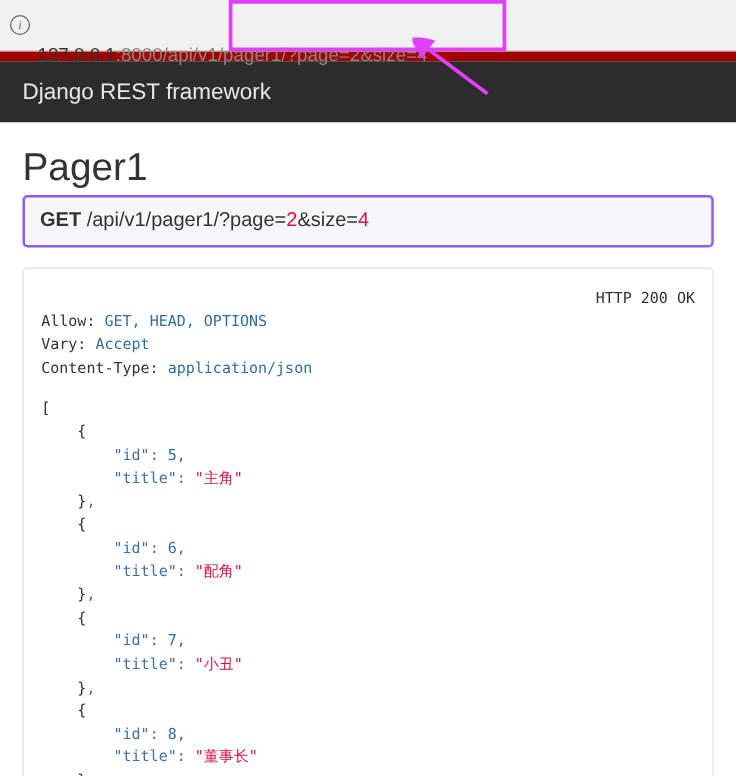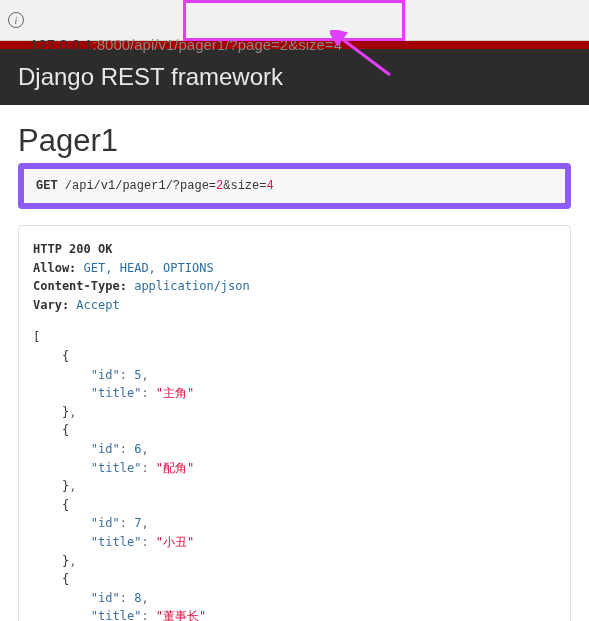--- a/index.html
+++ b/index.html
@@ -5,30 +5,30 @@
 * { margin: 0; padding: 0; box-sizing: border-box; }
 body { font-family: Arial, sans-serif; background: #fff; width: 589px; }
 .browser-bar { height: 41px; background: #f1f1f1; border-bottom: 1px solid #d0d0d0; display: flex; align-items: center; padding: 0 8px; position: relative; }
 .info-icon { width: 16px; height: 16px; border: 1px solid #666; border-radius: 50%; display: flex; align-items: center; justify-content: center; font-size: 10px; color: #666; font-style: italic; font-family: serif; margin-right: 6px; flex-shrink: 0; }
 .url-text { font-size: 15px; color: #333; white-space: nowrap; margin-top: 48px; }
 .url-text .grey { color: #888; }
 .highlight-box { position: absolute; left: 183px; top: 0px; width: 222px; height: 41px; border: 3px solid #e040fb; pointer-events: none; }
 .arrow { position: absolute; left: 330px; top: 30px; pointer-events: none; }
 .red-strip { height: 8px; background: #a30000; }
 .drf-header { background: #2c2c2c; padding: 14px 18px; }
-.drf-header-text { color: #e8e8e8; font-size: 24px; font-weight: normal; }
+.drf-header-text { color: #e8e8e8; font-size: 18px; font-weight: normal; }
 .content { padding: 18px; background: #fff; }
 .page-title { font-size: 31px; font-weight: normal; color: #333; margin-bottom: 4px; }
-.method-bar { background: #f7f7f9; border: 6px solid #8b5cf6; border-radius: 4px; padding: 10px 12px; font-family: Liberation Mono, monospace; font-size: 12px; margin-bottom: 16px; }
+.method-bar { background: #f7f7f9; border: 2px solid #8b5cf6; border-radius: 4px; padding: 10px 12px; font-family: Liberation Sans, sans-serif; font-size: 16px; margin-bottom: 16px; }
 .method-bar .method { color: #333; font-weight: bold; }
 .method-bar .path { color: #333; }
 .method-bar .value { color: #dd1144; }
 .response-box { background: #fff; border: 1px solid #e1e1e8; border-radius: 4px; padding: 14px; font-family: Consolas, Monaco, monospace; font-size: 12px; line-height: 1.55; color: #333; }
-.response-box .status { font-weight: bold; }
-.response-box .header-key { font-weight: bold; margin-top: 11px; }
+.response-box .status { font-weight: normal; text-align: right; }
+.response-box .header-key { font-weight: normal; margin-top: 11px; }
 .response-box .header-val { color: #2f6f9f; margin-top: 20px; }
 .response-box .json { margin-top: 14px; white-space: pre; }
 .response-box .key { color: #4070a0; }
 .response-box .str { color: #dd1144; }
 .response-box .num { color: #2f6f9f; }
 .response-box .punc { color: #666; }
 </style>
 </head>
 <body>
 
@@ -58,22 +58,22 @@
   <h1 class="page-title">Pager1</h1>
 
   <div class="method-bar">
     <span class="method">GET</span>
     <span class="path"> <span>/api/v1/pager1/?page=</span></span><span class="value">2</span><span class="path">&amp;size=</span><span class="value">4</span>
   </div>
 
   <div class="response-box">
     <div class="status">HTTP 200 OK</div>
     <div><span class="header-key">Allow:</span> <span class="header-val">GET, HEAD, OPTIONS</span></div>
+    <div><span class="header-key">Vary:</span> <span class="header-val">Accept</span></div>
     <div><span class="header-key">Content-Type:</span> <span class="header-val">application/json</span></div>
-    <div><span class="header-key">Vary:</span> <span class="header-val">Accept</span></div>
     <div class="json" id="json-body">[
     {
         <span class="key">"id"</span><span class="punc">:</span> <span class="num">5</span><span class="punc">,</span>
         <span class="key">"title"</span><span class="punc">:</span> <span class="str">"主角"</span>
     }<span class="punc">,</span>
     {
         <span class="key">"id"</span><span class="punc">:</span> <span class="num">6</span><span class="punc">,</span>
         <span class="key">"title"</span><span class="punc">:</span> <span class="str">"配角"</span>
     }<span class="punc">,</span>
     {

